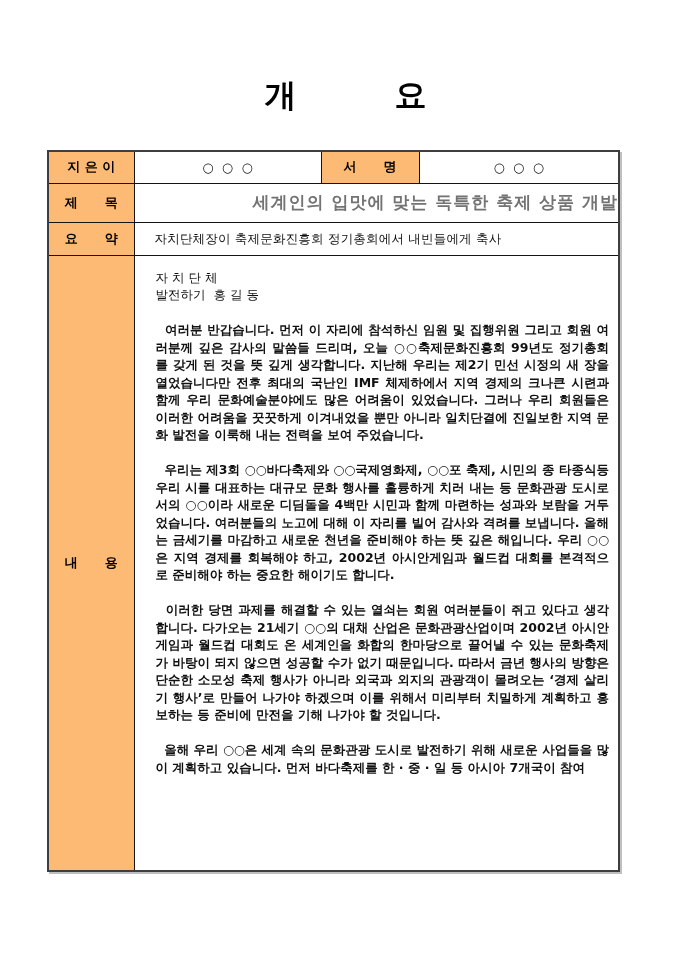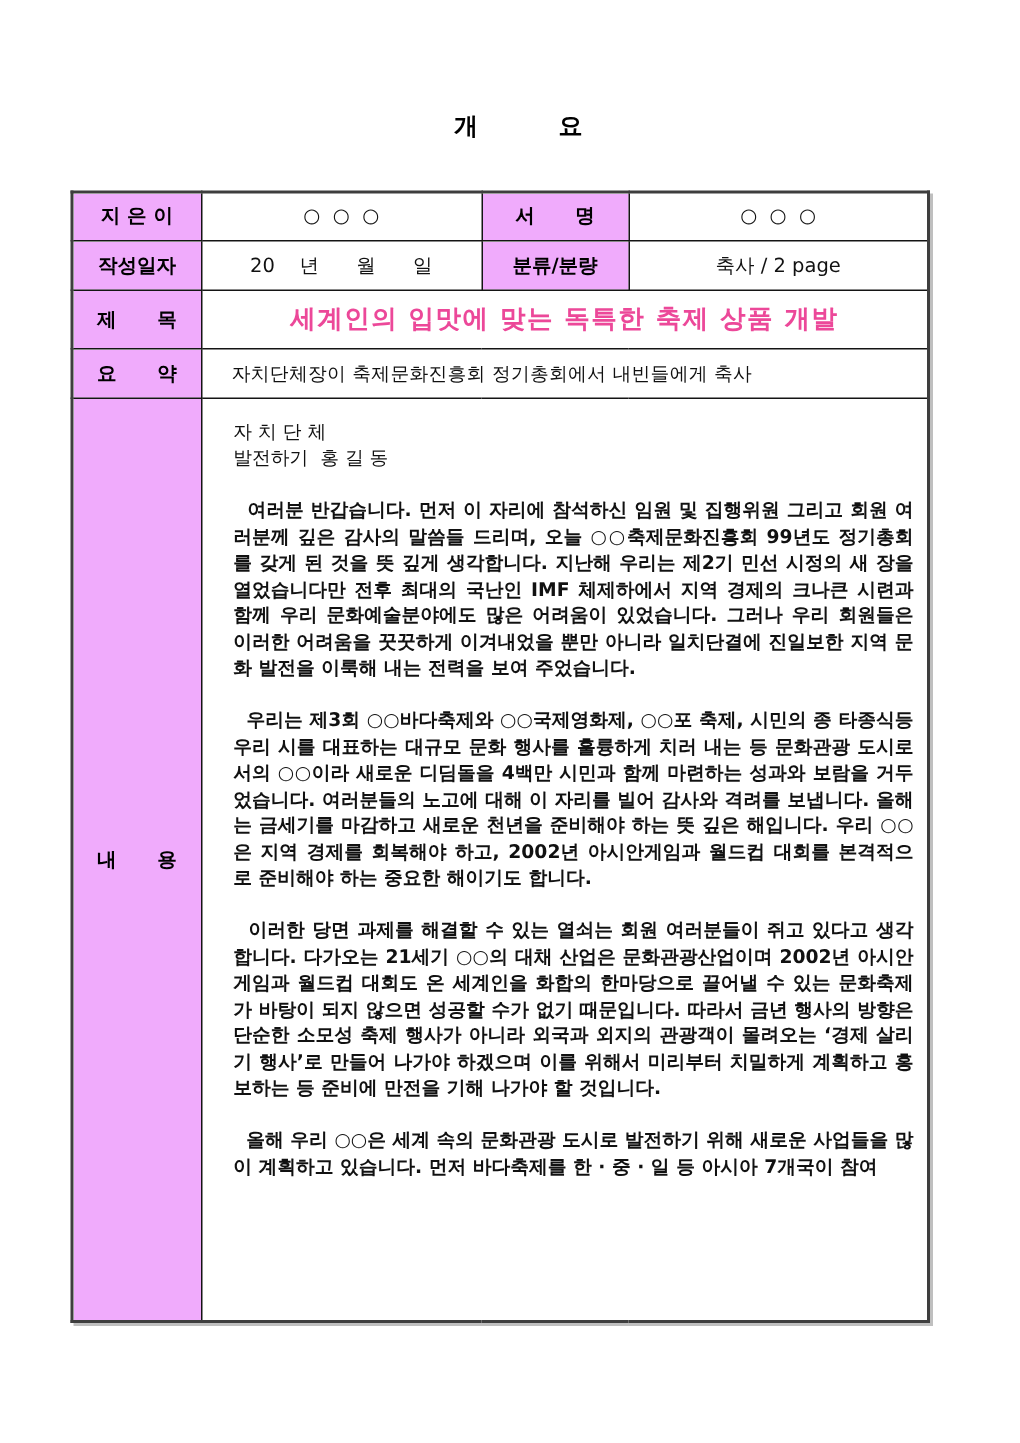--- a/index.html
+++ b/index.html
@@ -4,39 +4,39 @@
 <style>
   html,body{margin:0;padding:0;}
   body{
     width:680px;height:962px;background:#ffffff;
     font-family:"DejaVu Sans","Liberation Sans",sans-serif;
     color:#111;-webkit-font-smoothing:antialiased;
   }
   .page-title{
     margin:74px 0 0 12px;text-align:center;
     font-family:"DejaVu Serif","Liberation Serif",serif;
-    font-size:16px;font-weight:bold;color:#000;
+    font-size:32px;font-weight:bold;color:#000;
     white-space:pre;letter-spacing:1px;
   }
   table.overview{
     margin:32px 0 0 47px;width:571px;
     border-collapse:collapse;table-layout:fixed;
     border:2px solid #3e3e3e;
     box-shadow:2px 2px 0 #bfbfbf;
   }
   td{border:1px solid #141414;padding:0;overflow:hidden;}
   .lbl{
-    background:#f0abfc;font-weight:bold;font-size:13px;
+    background:#fdba74;font-weight:bold;font-size:13px;
     text-align:center;white-space:pre;color:#000;
   }
   .ctr{text-align:center;font-size:13px;white-space:pre;}
   .r1{height:32px}.r2{height:33px}.r3{height:39px}.r4{height:33px}
   .subject{
-    text-align:center;font-weight:bold;font-size:17px;
-    letter-spacing:1px;color:#ec4899;
+    text-align:right;font-weight:bold;font-size:17px;
+    letter-spacing:1px;color:#737373;
   }
   .summary{font-size:12.5px;padding:1px 8px 0 20px;letter-spacing:0.2px;}
   .content-cell{vertical-align:top;padding:13px 9px 10px 21px;height:591px;margin-left:20px;}
   .content-cell .chead{font-size:12.5px;line-height:17.5px;white-space:pre;}
   .content-cell p.cp{
     margin:17.5px 0 0 0;font-size:12.5px;line-height:17.5px;
     text-align:justify;white-space:pre-wrap;word-break:break-all;font-weight:bold;
   }
 </style>
 </head>
@@ -51,26 +51,20 @@
       <col style="width:98px">
       <col style="width:200px">
   </colgroup>
   <tbody>
       <tr class="r1">
     <td class="lbl">지 은 이</td>
     <td class="ctr">○  ○  ○</td>
     <td class="lbl">서      명</td>
     <td class="ctr">○  ○  ○</td>
   </tr>
-  <tr class="r2">
-    <td class="lbl">작성일자</td>
-    <td class="ctr">20    년      월      일</td>
-    <td class="lbl">분류/분량</td>
-    <td class="ctr">축사 / 2 page</td>
-  </tr>
   <tr class="r3">
     <td class="lbl">제      목</td>
     <td class="subject" colspan="3">세계인의 입맛에 맞는 독특한 축제 상품 개발</td>
   </tr>
   <tr class="r4">
     <td class="lbl">요      약</td>
     <td class="summary" colspan="3">자치단체장이 축제문화진흥회 정기총회에서 내빈들에게 축사</td>
   </tr>
   <tr>
     <td class="lbl">내      용</td>

